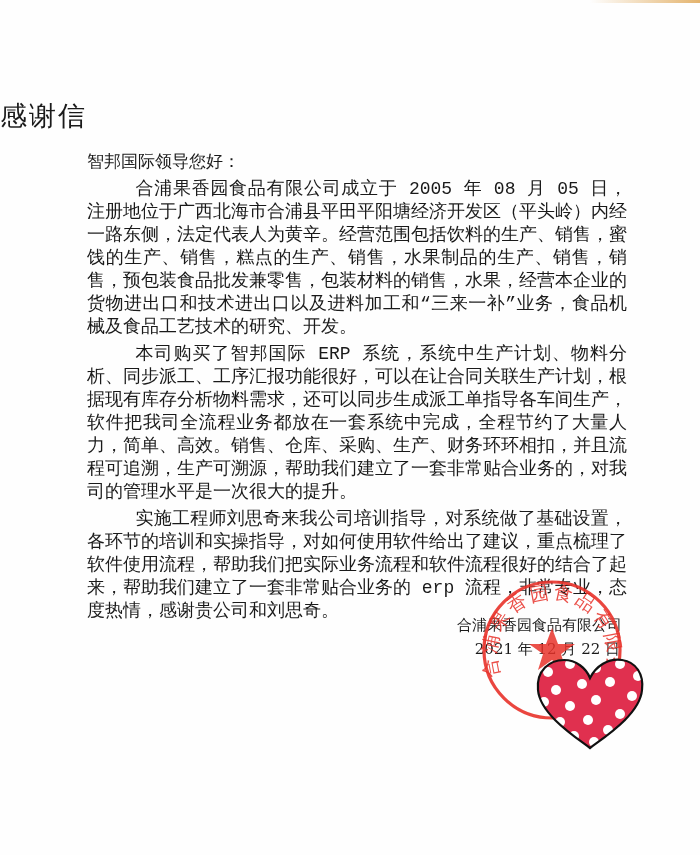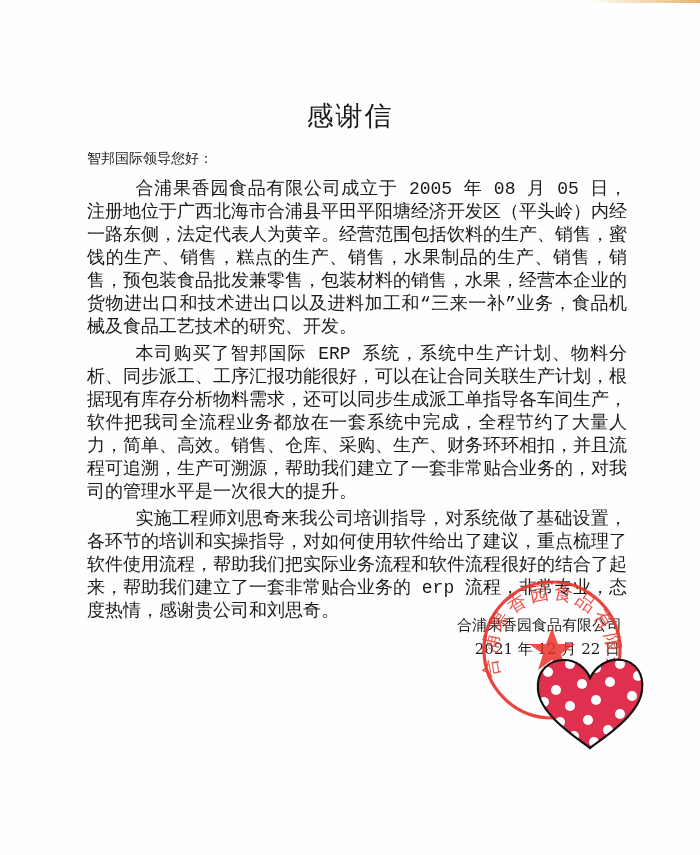--- a/index.html
+++ b/index.html
@@ -5,25 +5,25 @@
   html, body { margin:0; padding:0; }
   body {
     width:700px; height:855px; background:#fefefe; position:relative; overflow:hidden;
     font-family: "DejaVu Serif", "Liberation Serif", serif; color:#1a1a1a;
   }
   .top-tint {
     position:absolute; right:0; top:0; width:110px; height:3px;
     background:linear-gradient(90deg, rgba(230,190,120,0), #e4b46e);
   }
   .title {
-    position:absolute; left:0; width:700px; top:98px; text-align:center;
+    position:absolute; left:0; width:700px; top:98px; text-align:left;
     font-size:27px; letter-spacing:2px; font-family:"DejaVu Sans", sans-serif; font-weight:300;
   }
   .salutation {
-    position:absolute; left:87px; top:150px; font-size:14px;
+    position:absolute; left:87px; top:150px; font-size:17px;
   }
   .para {
     position:absolute; left:87px; width:540px; font-size:18px; line-height:23px;
     text-align:justify; text-indent:2.7em; margin:0;font-family:Liberation Mono, monospace;
   }
   #p1 { top:178px; }
   #p2 { top:343px; }
   #p3 { top:508px; }
   .sign {
     position:absolute; right:78px; font-size:15px; text-align:right;

